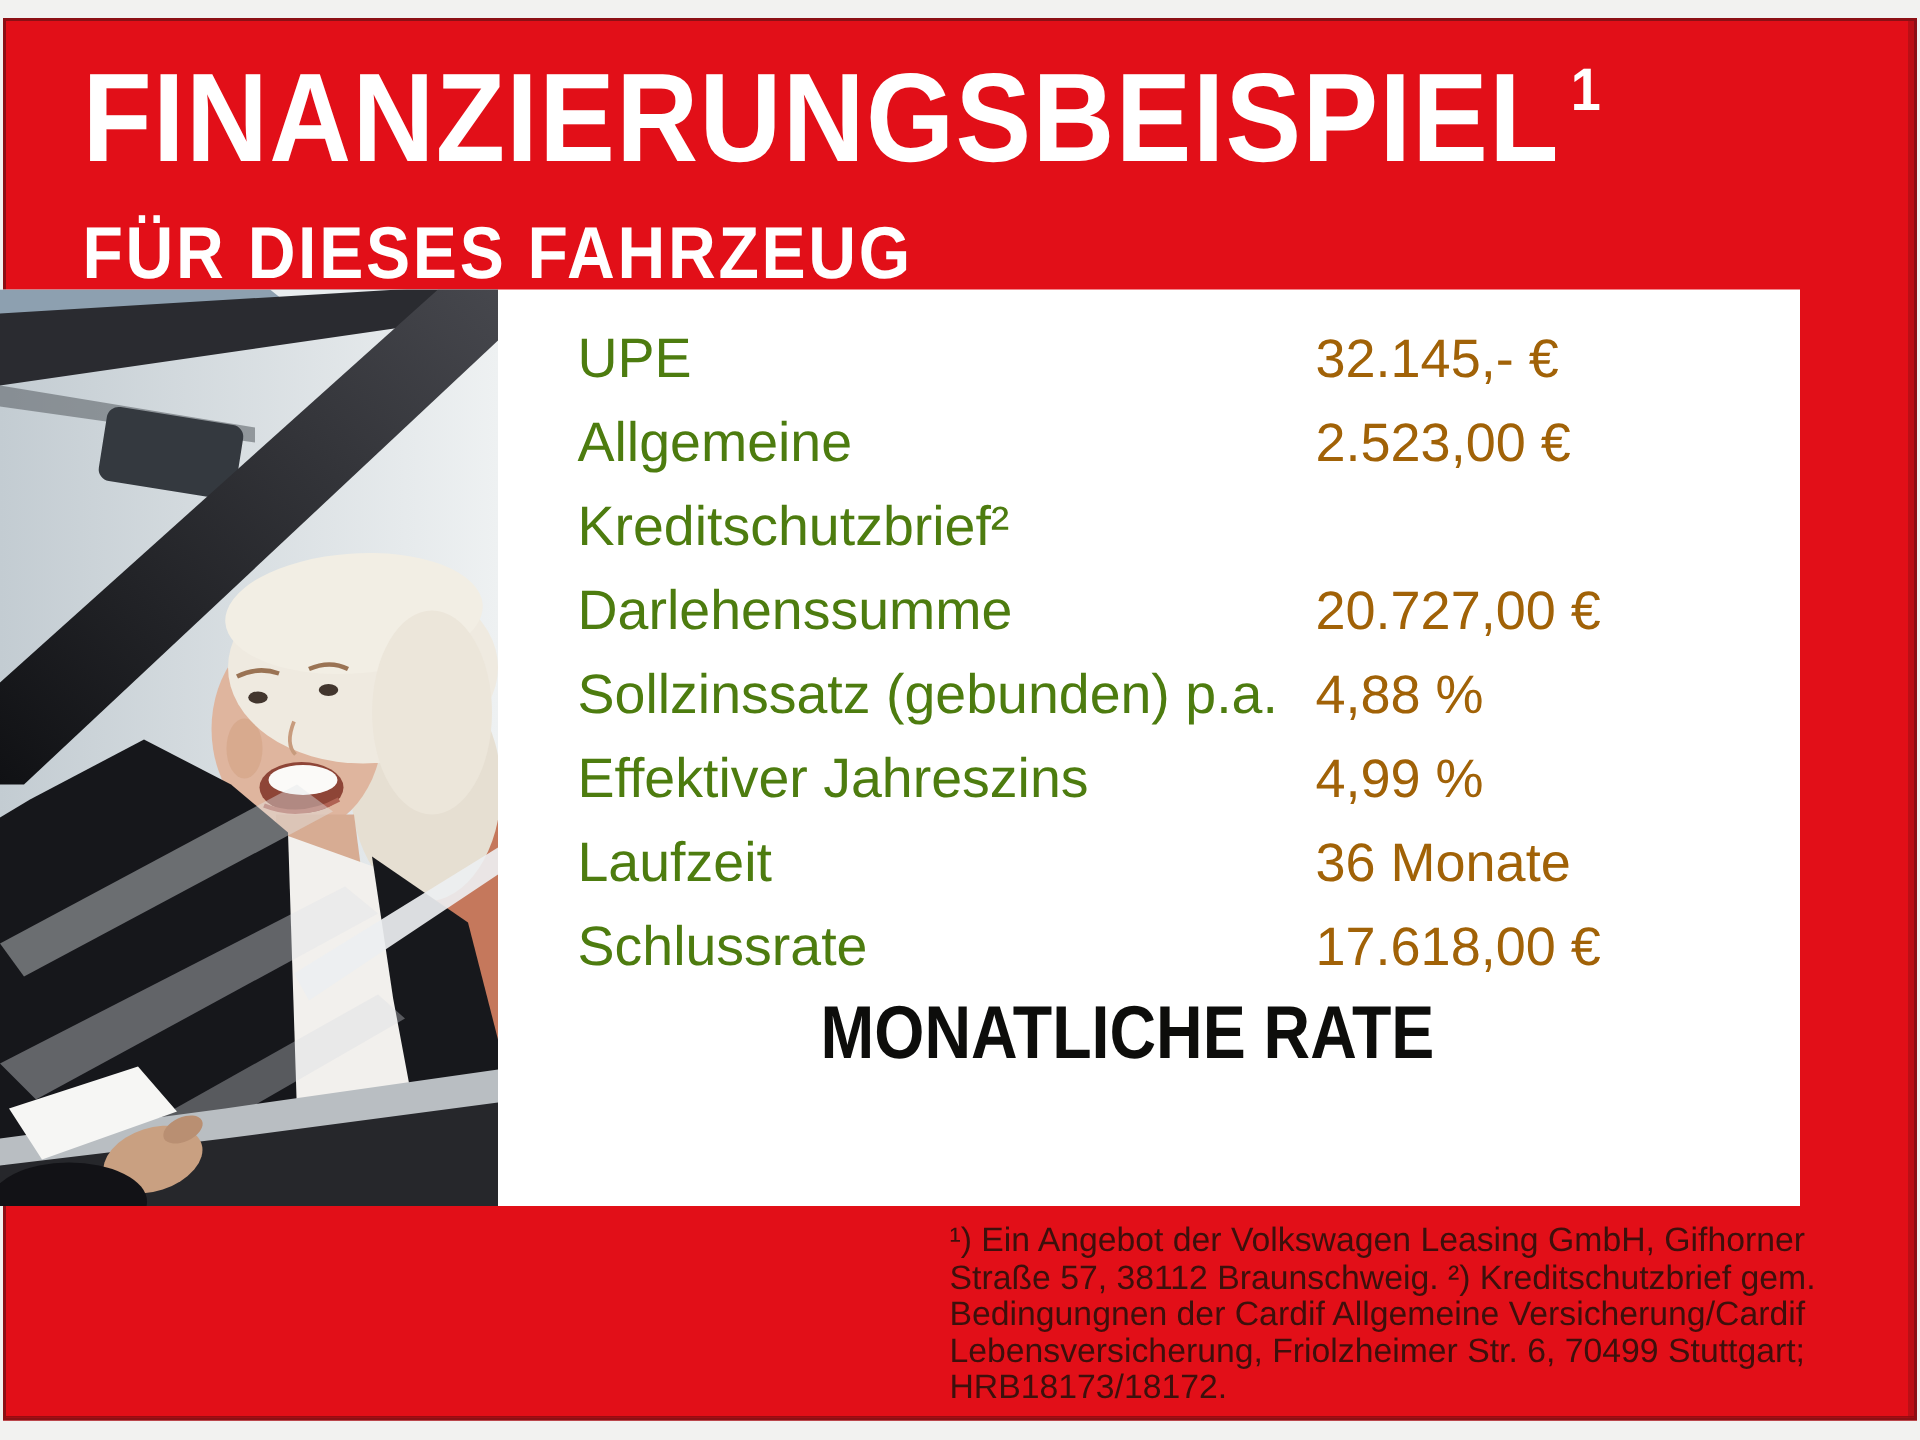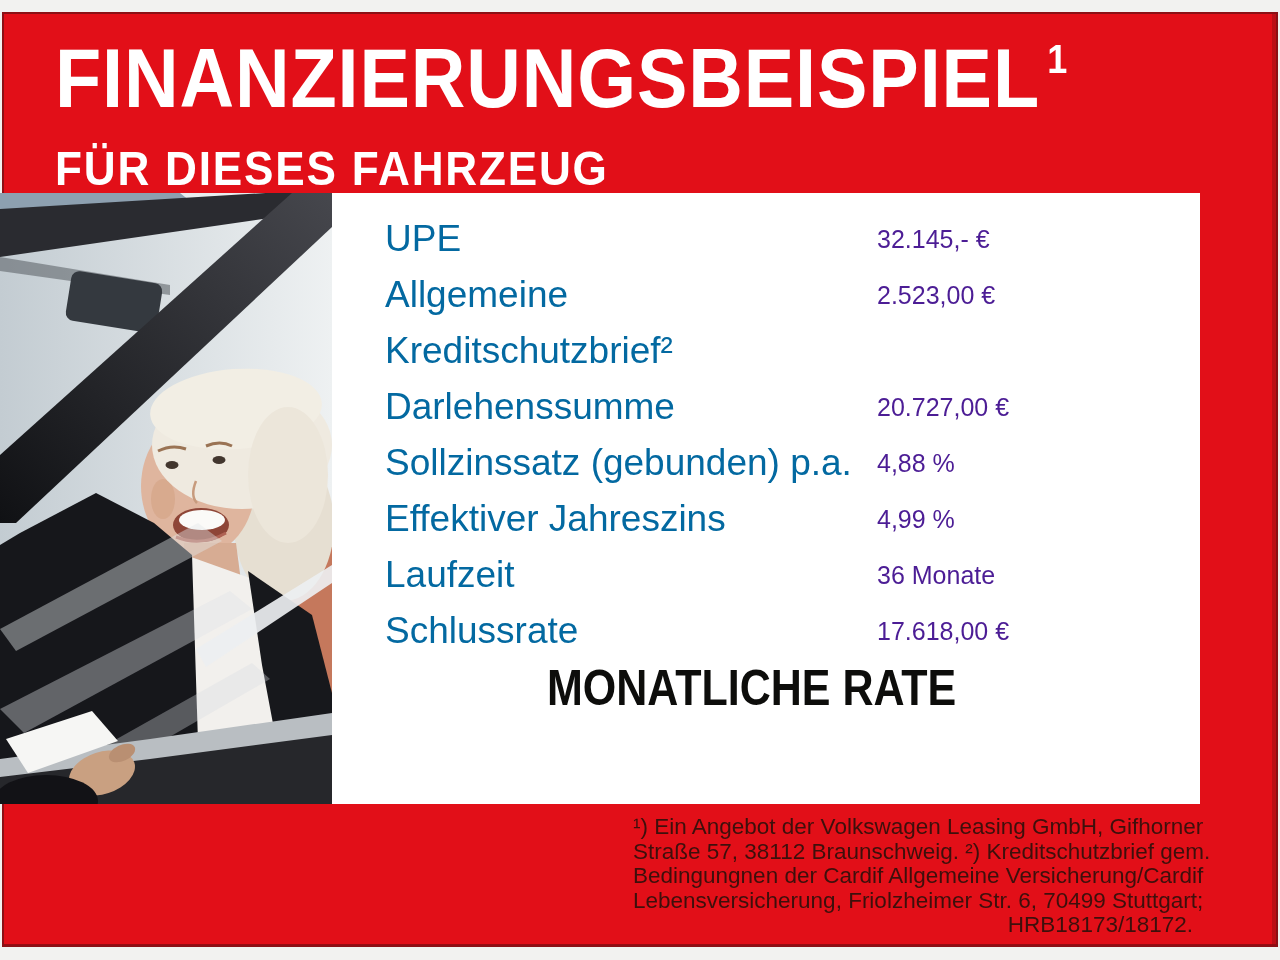--- a/index.html
+++ b/index.html
@@ -47,40 +47,40 @@
   
   .panel{
     position:absolute;left:332px;top:193px;width:868px;height:611px;
     background:#ffffff;
     box-sizing:border-box;
     padding:18px 0 0 53px;
   }
   .frow{display:flex;align-items:center;height:56px;}
   .frow .lbl{
     width:492px;flex:0 0 492px;
-    font-size:37px;color:#0369a1;white-space:nowrap;
+    font-size:37px;color:#4d7c0f;white-space:nowrap;
   }
   .frow .val{
-    font-size:25px;color:#4c1d95;white-space:nowrap;
+    font-size:36px;color:#a16207;white-space:nowrap;
   }
   .frow.big{height:80px;align-items:center;flex-direction:column;}
   .frow.big .lbl,.frow.big .val{
     font-weight:bold;color:#0d0d0b;font-size:50px;
   }
   .frow.big .squeeze{
     display:inline-block;transform:scaleX(.86);transform-origin:left center;
     white-space:nowrap;letter-spacing:0;
   }
 
   
   .footnotes{
     position:absolute;left:633px;top:815px;width:560px;
     color:#3d100c;
     font-size:22.5px;line-height:24.6px;
-    text-align:right;
+    text-align:left;
   }
   .fn-line{white-space:nowrap;}
 </style>
 </head>
 <body>
 
 <div class="stage">
 
   <div class="red-bg"></div>
 

